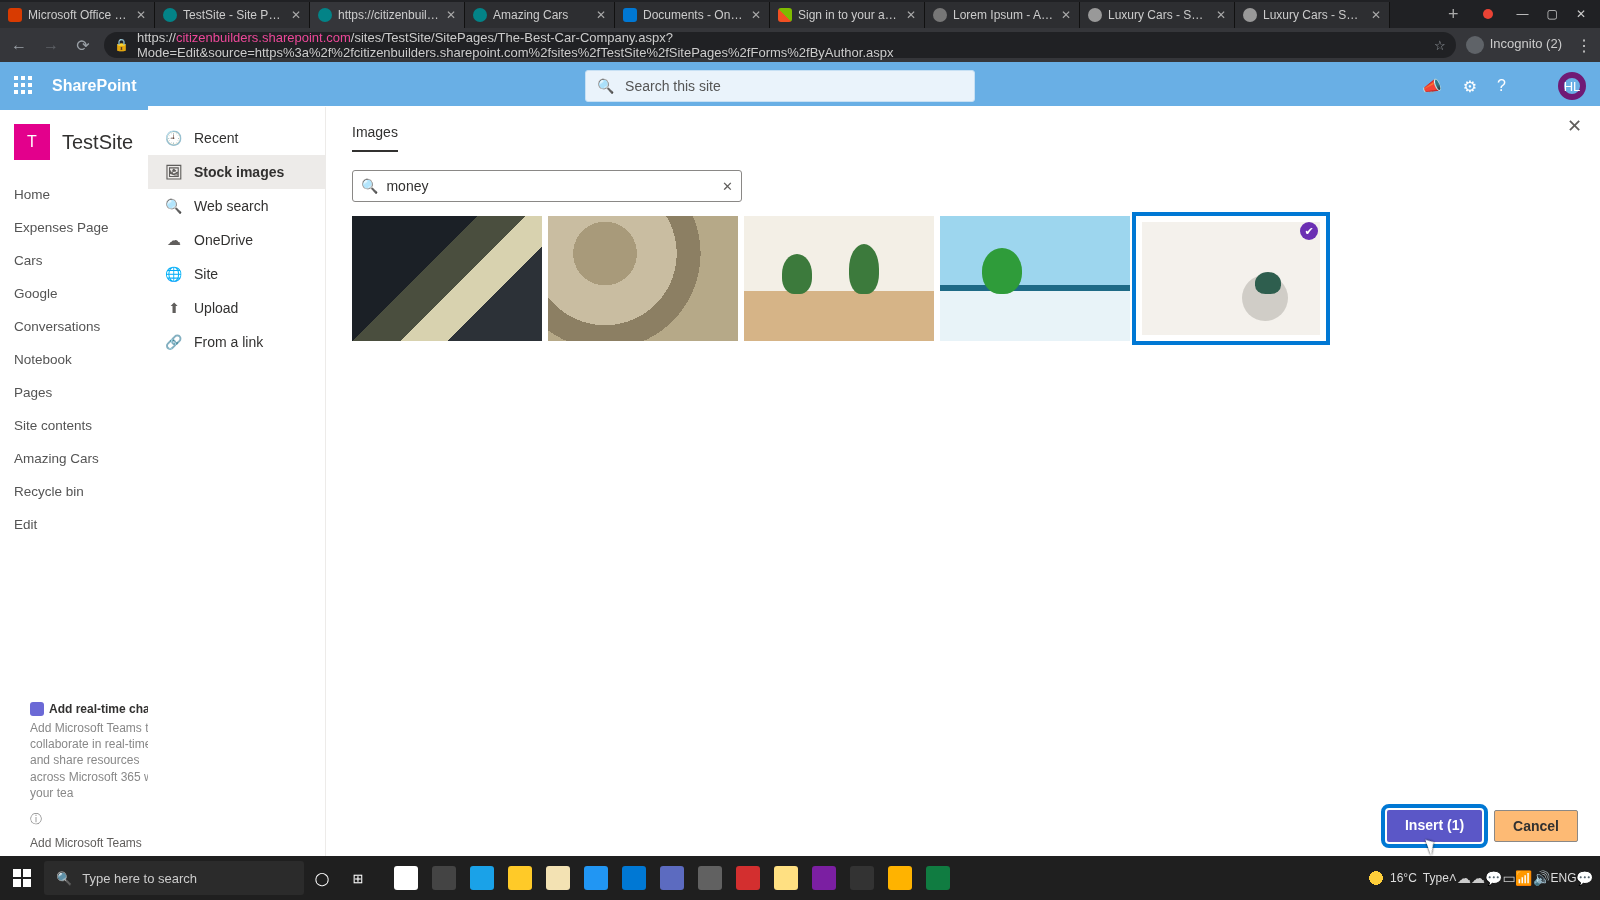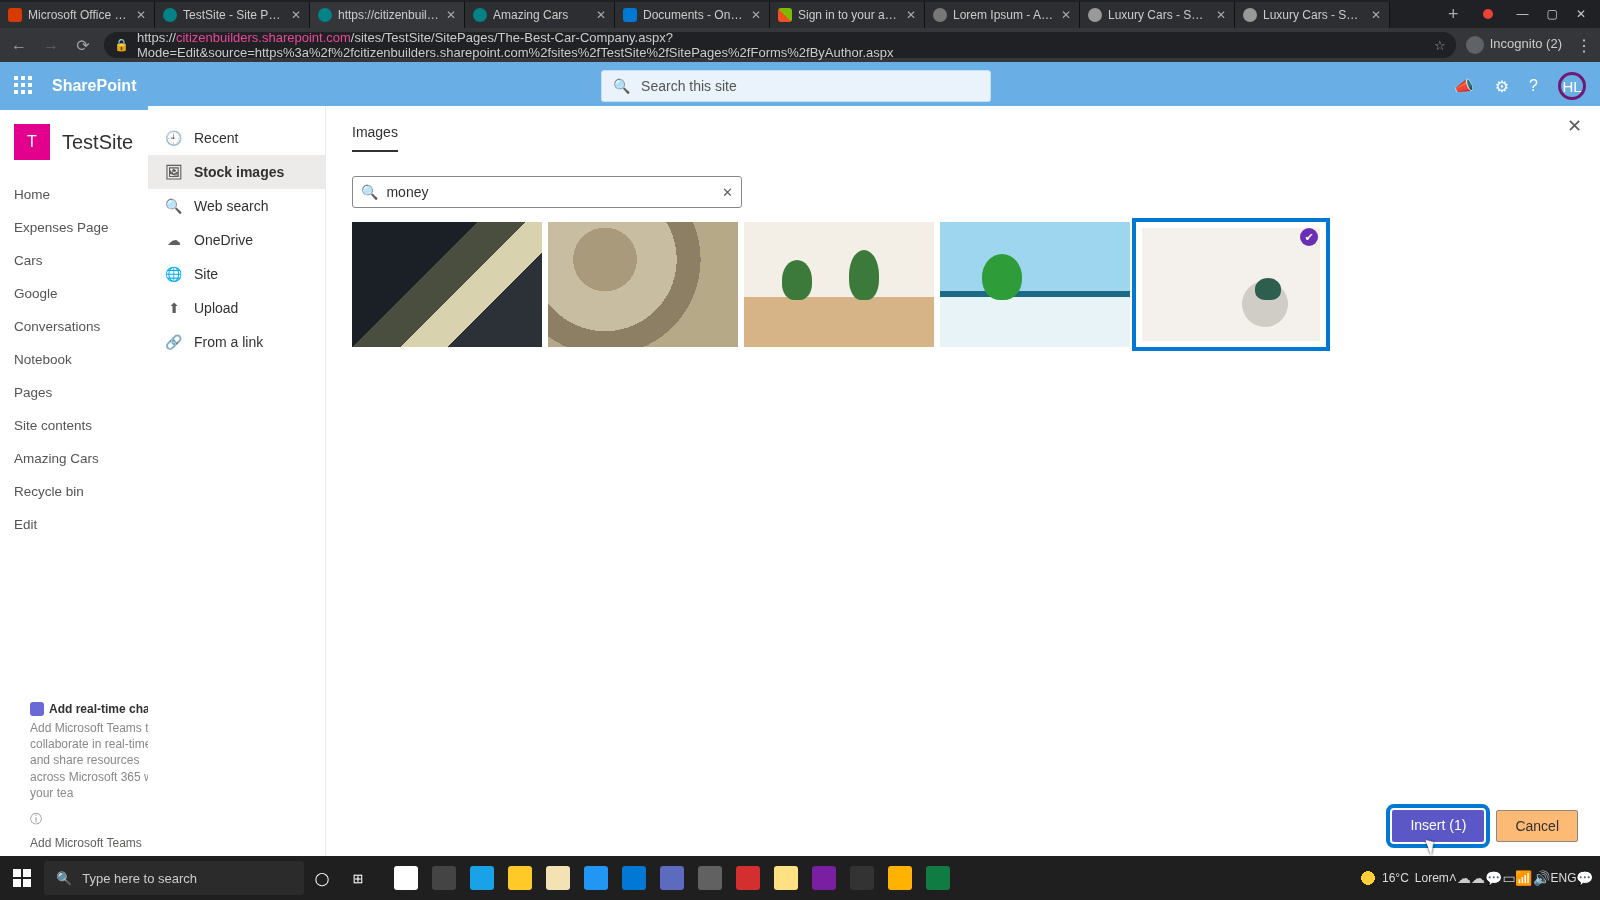--- a/index.html
+++ b/index.html
@@ -31,42 +31,42 @@
 .incog{display:flex;align-items:flex-start;gap:6px;}
 .incog .iic{width:18px;height:18px;background:#5f6368;border-radius:50%;}
 .menu-dots{font-size:16px;}
 
 .suite{background:#69afe5;height:48px;display:flex;align-items:center;padding:0 14px;color:#fff;}
 .waffle{width:20px;height:20px;display:grid;grid-template-columns:repeat(3,4px);grid-template-rows:repeat(3,4px);gap:3px;}
 .waffle span{background:#fff;}
 .brand{font-size:16px;font-weight:600;margin-left:18px;}
 .sp-search{margin-left:auto;margin-right:auto;width:390px;height:32px;background:#eaf3fb;border-radius:3px;display:flex;align-items:center;padding:0 12px;color:#555;font-size:14px;gap:10px;border:1px solid #c7e0f4;}
 .suite-right{display:flex;gap:20px;align-items:center;font-size:16px;}
-.avatar{width:28px;height:28px;border:3px solid #701a75;border-radius:50%;display:flex;align-items:center;justify-content:center;font-size:15px;color:#fff;}
+.avatar{width:28px;height:28px;border:6px solid #701a75;border-radius:50%;display:flex;align-items:center;justify-content:center;font-size:13px;color:#fff;margin-left:32px;}
 
 .page{position:relative;background:#fff;height:calc(900px - 28px - 34px - 48px - 44px);display:flex;}
 
 .leftnav{width:160px;padding:14px;color:#545454;font-size:13.5px;}
 .sitehdr{display:flex;align-items:center;gap:12px;margin-bottom:18px;}
 .sitelogo{width:36px;height:36px;background:#e3008c;color:#fff;display:flex;align-items:center;justify-content:center;font-size:16px;}
 .sitename{font-size:20px;color:#323130;}
 .navlink{padding:9px 0;color:#545454;}
 .chat-sec{position:absolute;bottom:6px;left:14px;width:140px;font-size:12px;color:#545454;margin-left:16px;}
 .chat-sec .cthdr{font-weight:600;color:#323130;margin-bottom:4px;display:flex;gap:5px;}
 .chat-sec .cttxt{color:#888;line-height:1.35;margin-bottom:10px;}
 .chat-sec .ic{width:14px;height:14px;background:#6b69d6;border-radius:3px;display:inline-block;}
 
 .picker{position:absolute;left:148px;top:-4px;right:0;bottom:0;background:#fff;display:flex;border-top:1px solid #fff;}
 .srcnav{width:178px;border-right:1px solid #edebe9;padding-top:14px;}
 .srcitem{display:flex;align-items:center;gap:12px;padding:9px 18px;font-size:14px;color:#323130;cursor:pointer;}
 .srcitem.active{background:#edebe9;font-weight:600;}
 .srcitem .sic{width:16px;height:16px;color:#605e5c;display:flex;align-items:center;justify-content:center;font-size:14px;}
 .mainpick{flex:1;padding:16px 26px;position:relative;}
 .closebtn{position:absolute;right:18px;top:8px;font-size:18px;color:#605e5c;cursor:pointer;}
-.tabhdr{font-size:14px;color:#323130;padding-bottom:10px;display:inline-block;border-bottom:2px solid #323130;margin-bottom:24px;}
+.tabhdr{font-size:14px;color:#323130;padding-bottom:10px;display:inline-block;border-bottom:2px solid #323130;margin-bottom:18px;}
 .searchbox{width:390px;height:32px;border:1px solid #8a8886;border-radius:3px;display:flex;align-items:center;padding:0 8px;gap:8px;font-size:14px;color:#323130;margin-bottom:14px;}
 .searchbox .clr{margin-left:auto;color:#605e5c;font-size:13px;cursor:pointer;}
 .results{display:flex;gap:6px;}
 .thumb{width:190px;height:125px;position:relative;overflow:hidden;cursor:pointer;}
 .thumb.selected{outline:4px solid #0078d4;outline-offset:0;}
 .thumb.selected::after{content:"✔";position:absolute;top:6px;right:8px;width:18px;height:18px;background:#6b2fb3;color:#fff;border-radius:50%;display:flex;align-items:center;justify-content:center;font-size:11px;}
 .thumb.selected .timg{margin:6px;width:calc(100% - 12px);height:calc(100% - 12px);}
 .timg{width:100%;height:100%;}
 
 .th1 .timg{background:linear-gradient(135deg,#1b2026 0 40%,#4a4e3e 40% 55%,#d8d2af 55% 70%,#2c3137 70%);}
@@ -74,21 +74,21 @@
 .th3 .timg{background:linear-gradient(#f3efe6 0 60%,#d6b487 60%);position:relative;}
 .th3 .timg::before,.th3 .timg::after{content:"";position:absolute;bottom:38%;width:30px;height:40px;background:#3c7a3c;border-radius:50% 50% 40% 40%;}
 .th3 .timg::before{left:20%;}
 .th3 .timg::after{left:55%;height:50px;}
 .th4 .timg{background:linear-gradient(#9dd6ee 0 55%,#1d6a86 55% 60%,#e8f3f8 60%);position:relative;}
 .th4 .timg::before{content:"";position:absolute;left:22%;bottom:38%;width:40px;height:46px;background:#2f9c3a;border-radius:50% 50% 45% 45%;}
 .th5 .timg{background:#f4f1ec;position:relative;}
 .th5 .timg::before{content:"";position:absolute;right:18%;bottom:12%;width:46px;height:46px;background:#d0cdc7;border-radius:50%;}
 .th5 .timg::after{content:"";position:absolute;right:22%;bottom:36%;width:26px;height:22px;background:#2e5e4e;border-radius:50% 50% 40% 40%;}
 .pickfoot{position:absolute;right:22px;bottom:14px;display:flex;gap:12px;}
-.btn{padding:7px 18px;font-size:14px;border-radius:2px;cursor:pointer;}
+.btn{padding:7px 18px;font-size:14px;border-radius:2px;cursor:pointer;font-weight:bold;}
 .btn-primary{background:#5b57c7;color:#fff;outline:4px solid #0078d4;outline-offset:2px;}
 .btn-sec{background:#fdba74;border:1px solid #8a8886;color:#323130;}
 
 .taskbar{position:absolute;left:0;right:0;bottom:0;height:44px;background:#1f1f1f;display:flex;align-items:center;color:#fff;font-size:13px;}
 .start{width:44px;height:44px;display:flex;align-items:center;justify-content:center;}
 .start .wlogo{width:18px;height:18px;display:grid;grid-template-columns:1fr 1fr;grid-template-rows:1fr 1fr;gap:2px;}
 .start .wlogo span{background:#fff;}
 .tsearch{display:flex;align-items:center;gap:10px;background:#2b2b2b;height:34px;border-radius:3px;padding:0 12px;width:260px;color:#ccc;}
 .tbicons{display:flex;gap:2px;margin-left:12px;}
 .tbic{width:36px;height:36px;display:flex;align-items:center;justify-content:center;border-radius:2px;}
@@ -359,21 +359,21 @@
         <div class="ic" style="background:#ffb300"></div>
       </div>
       <div class="tbic">
         <div class="ic" style="background:#107c41"></div>
       </div>
     </div>
   <div class="systray">
     <div class="weather">
       <span class="sun"></span>
       <span>16°C</span>
-      <span>Lorem</span>
+      <span>Type</span>
     </div>
     <span class="tray-ic">˄</span>
     <span class="tray-ic">☁</span>
     <span class="tray-ic">☁</span>
     <span class="tray-ic">💬</span>
     <span class="tray-ic">▭</span>
     <span class="tray-ic">📶</span>
     <span class="tray-ic">🔊</span>
     <span>ENG</span>
     <span class="tray-ic">💬</span>

